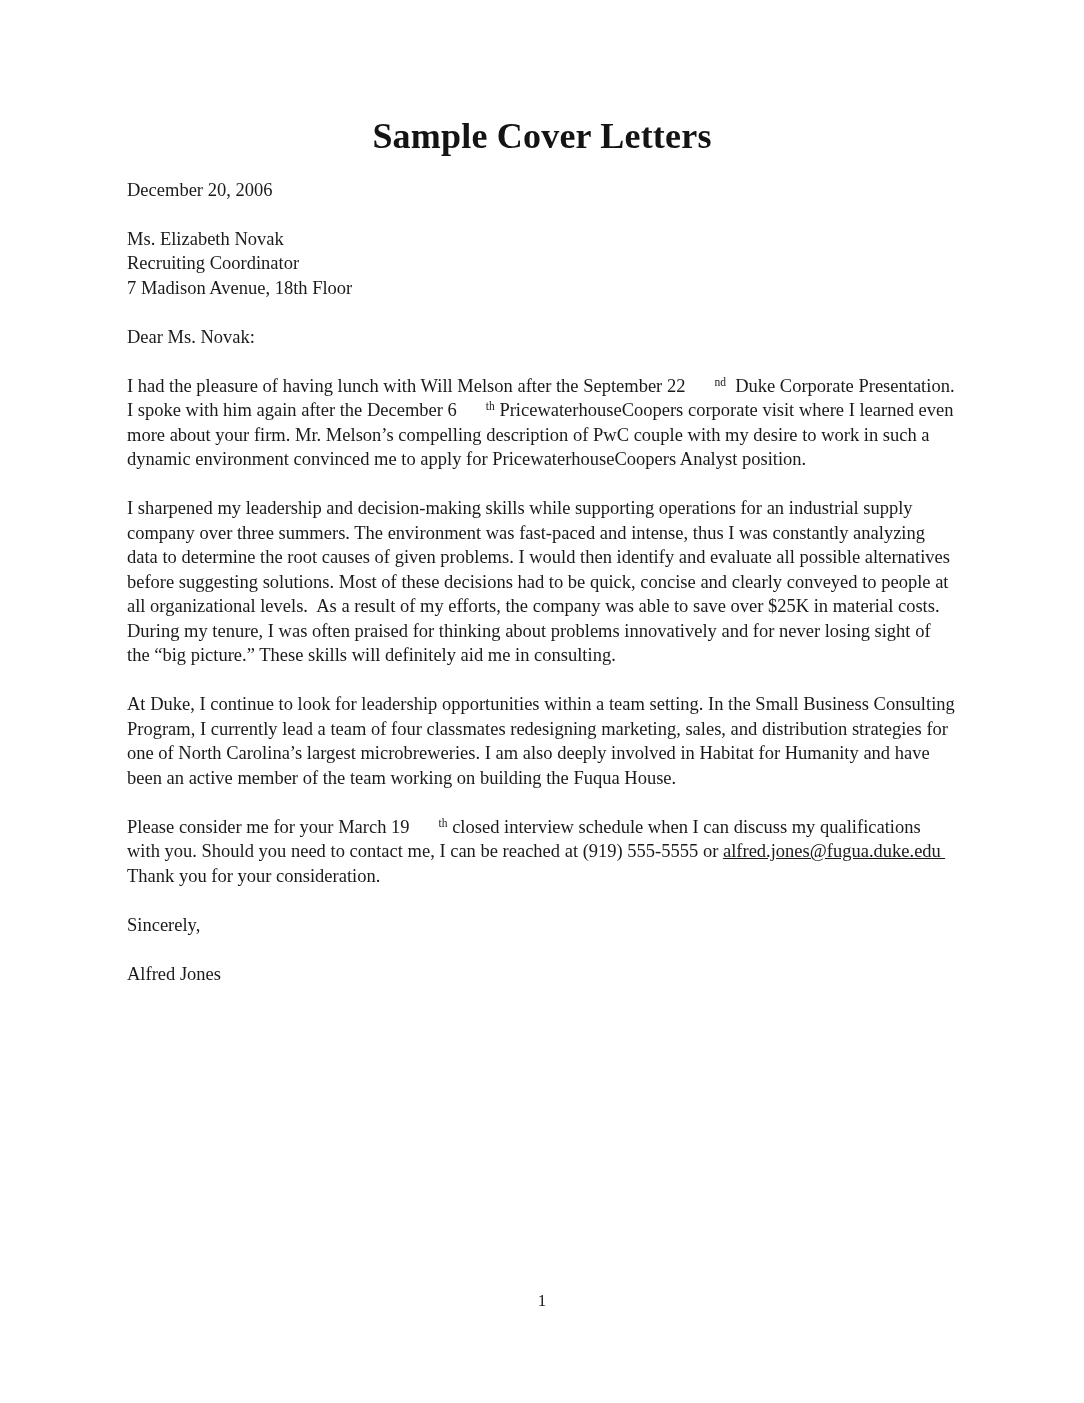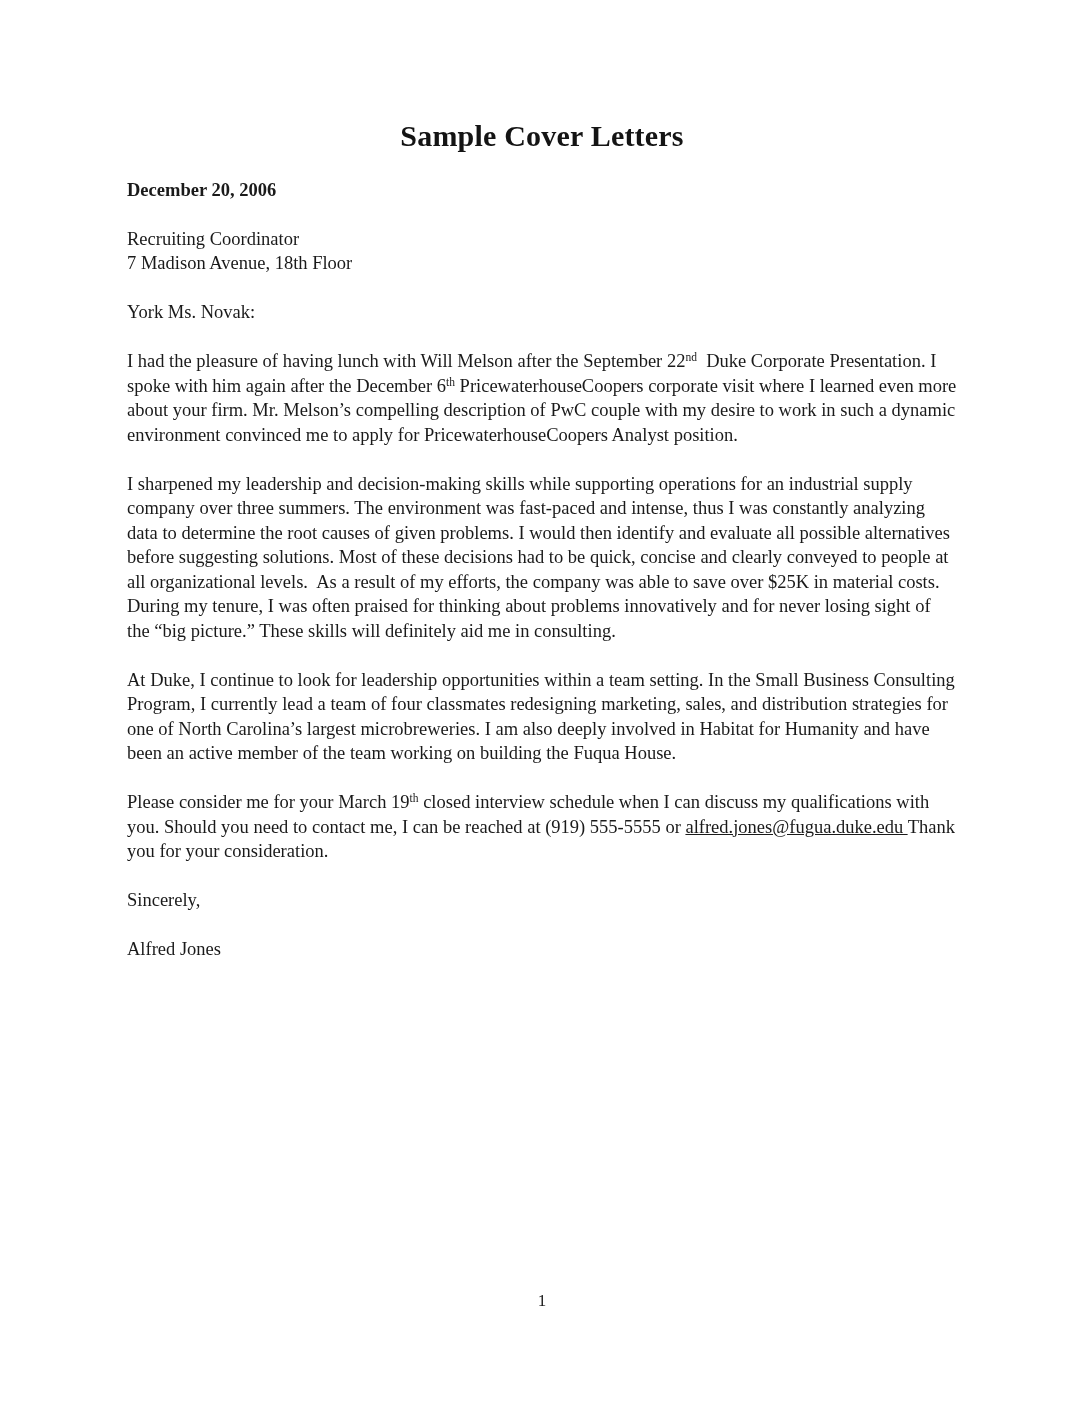--- a/index.html
+++ b/index.html
@@ -18,48 +18,48 @@
   }
   .content {
     position: absolute;
     left: 127px;
     top: 0;
     width: 830px;
   }
   .doc-title {
     margin: 119px 0 0 0;
     text-align: center;
-    font-size: 30px;
+    font-size: 36px;
     line-height: 34px;
     font-weight: 700;
     color: #141414;
     letter-spacing: 0.2px;
   }
   .block {
     font-size: 18.5px;
     line-height: 24.5px;
     margin: 24.5px 0 0 0;
   }
   .date-line {
-    font-weight: bold;
   }
   .address-block div {
     font-size: 18.5px;
     line-height: 24.5px;
   }
   .para {
     font-size: 18.5px;
     line-height: 24.5px;
     margin: 24.5px 0 0 0;
     white-space: pre-wrap;
   }
   sup {
     font-size: 11.5px;
     line-height: 0;
     vertical-align: 6px;
+    padding-left: 29px;
   }
   .u {
     text-decoration: underline;
     font-family: Liberation Serif, serif;
   }
   .page-number {
     position: absolute;
     left: 0;
     top: 1290px;
     width: 100%;
@@ -72,25 +72,26 @@
 </head>
 <body>
 
 <div class="page">
   <div class="content">
     <h1 class="doc-title">Sample Cover Letters</h1>
 
     <div class="block date-line">December 20, 2006</div>
 
     <div class="block address-block">
+        <div>Ms. Elizabeth Novak</div>
         <div>Recruiting Coordinator</div>
         <div>7 Madison Avenue, 18th Floor</div>
       </div>
 
-    <div class="block">York Ms. Novak:</div>
+    <div class="block">Dear Ms. Novak:</div>
 
     <div id="letter-body">
         <p class="para"><span>I had the pleasure of having lunch with Will Melson after the September 22</span><sup>nd</sup><span>  Duke Corporate Presentation. I spoke with him again after the December 6</span><sup>th</sup><span> PricewaterhouseCoopers corporate visit where I learned even more about your firm. Mr. Melson’s compelling description of PwC couple with my desire to work in such a dynamic environment convinced me to apply for PricewaterhouseCoopers Analyst position.</span></p>
         <p class="para"><span>I sharpened my leadership and decision-making skills while supporting operations for an industrial supply company over three summers. The environment was fast-paced and intense, thus I was constantly analyzing data to determine the root causes of given problems. I would then identify and evaluate all possible alternatives before suggesting solutions. Most of these decisions had to be quick, concise and clearly conveyed to people at all organizational levels.  As a result of my efforts, the company was able to save over $25K in material costs.  During my tenure, I was often praised for thinking about problems innovatively and for never losing sight of the “big picture.” These skills will definitely aid me in consulting.</span></p>
         <p class="para"><span>At Duke, I continue to look for leadership opportunities within a team setting. In the Small Business Consulting Program, I currently lead a team of four classmates redesigning marketing, sales, and distribution strategies for one of North Carolina’s largest microbreweries. I am also deeply involved in Habitat for Humanity and have been an active member of the team working on building the Fuqua House.</span></p>
         <p class="para"><span>Please consider me for your March 19</span><sup>th</sup><span> closed interview schedule when I can discuss my qualifications with you. Should you need to contact me, I can be reached at (919) 555-5555 or </span><span class="u">alfred.jones@fugua.duke.edu </span><span>Thank you for your consideration.</span></p>
       </div>
 
     <div class="block">Sincerely,</div>
 

